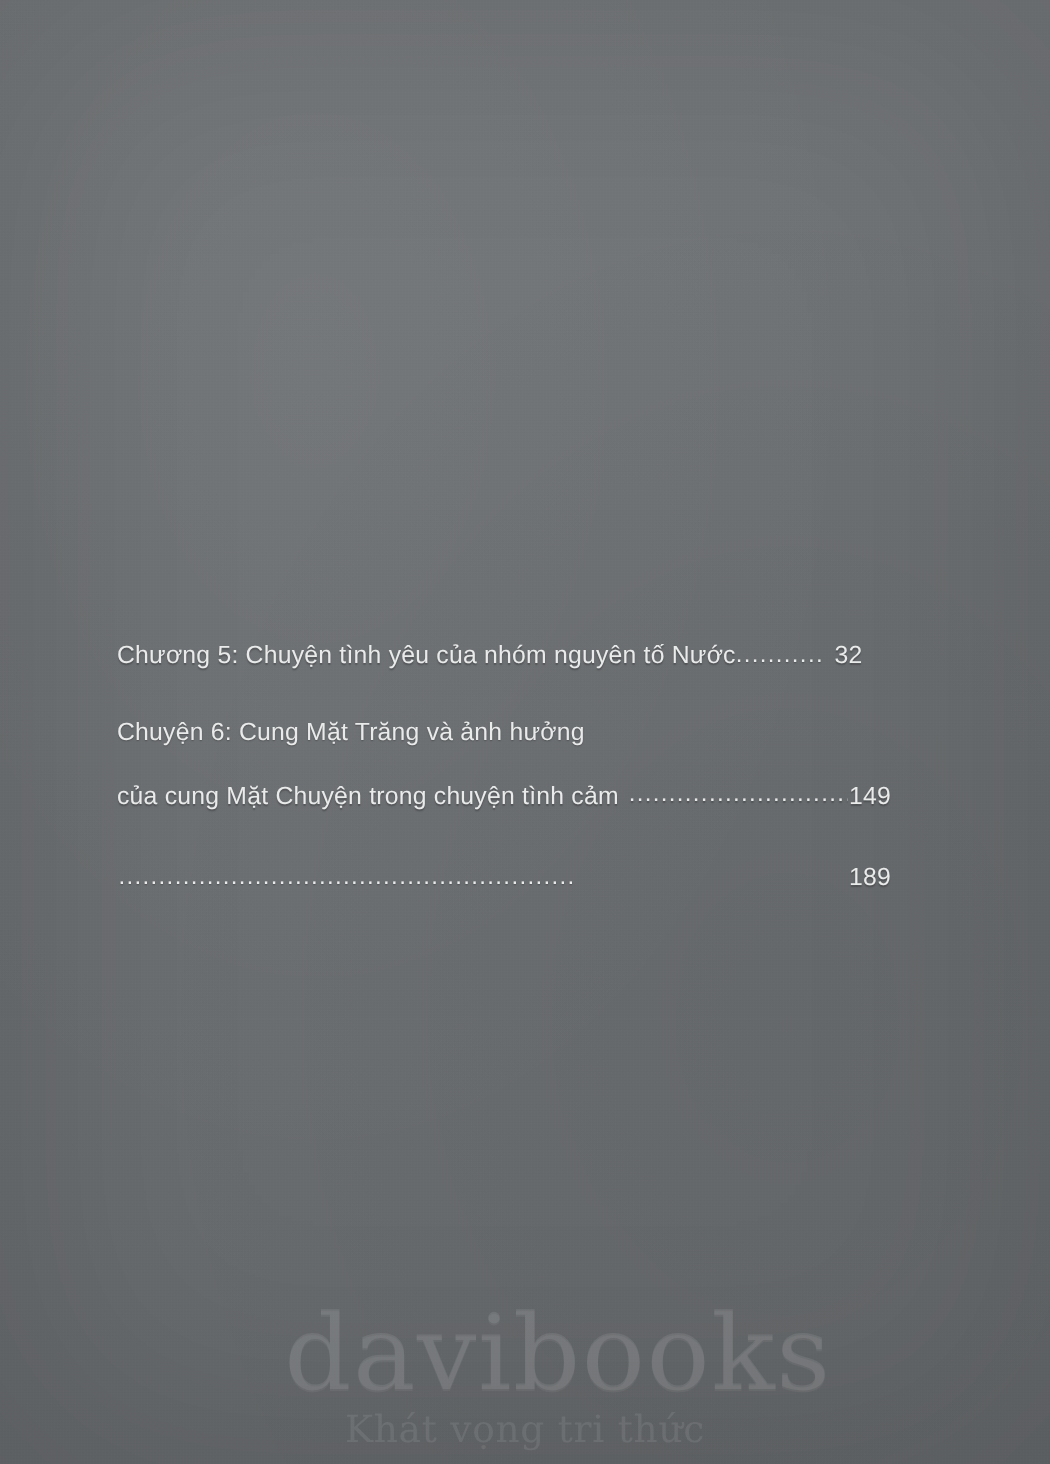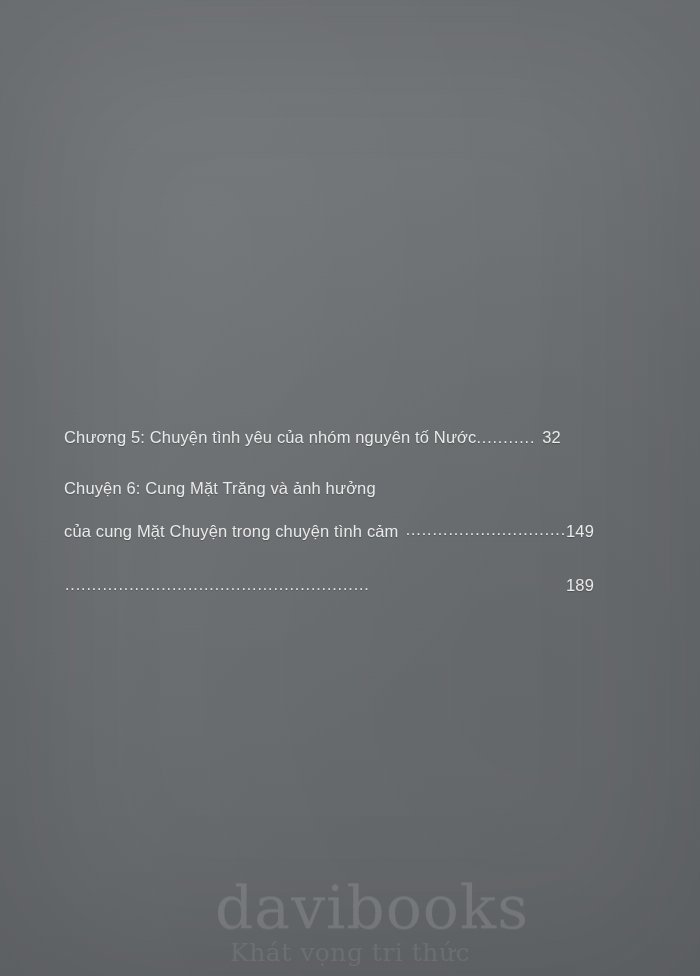--- a/index.html
+++ b/index.html
@@ -46,22 +46,23 @@
   .toc-entry {
     color: #e9eaea;
     font-size: 16.5px;
     letter-spacing: 0.15px;
     line-height: 1.5;
     margin-bottom: 26px;
     text-shadow: 0 1px 1px rgba(0,0,0,0.25);
   }
   .toc-entry .line {
     display: flex;
-    align-items: flex-end;
+    align-items: center;
     white-space: nowrap;
+    margin-left: 14px;
   }
   .toc-entry .line.plain {
     display: block;
   }
   .entry-title {
     flex: 0 0 auto;
   }
   .leader {
     flex: 1 1 auto;
     overflow: hidden;
@@ -87,21 +88,21 @@
     position: absolute;
     left: 0;
     right: 0;
     bottom: 10px;
     text-align: center;
     pointer-events: none;
     user-select: none;
   }
   .wm-main {
     font-family: "DejaVu Serif", serif;
-    font-size: 60px;
+    font-size: 70px;
     line-height: 1;
     color: rgba(255,255,255,0.085);
     letter-spacing: 1px;
     text-shadow: 0 1px 0 rgba(255,255,255,0.05);
     padding-left: 44px;
   }
   .wm-sub {
     font-family: "DejaVu Serif", serif;
     font-size: 25px;
     line-height: 1.1;

